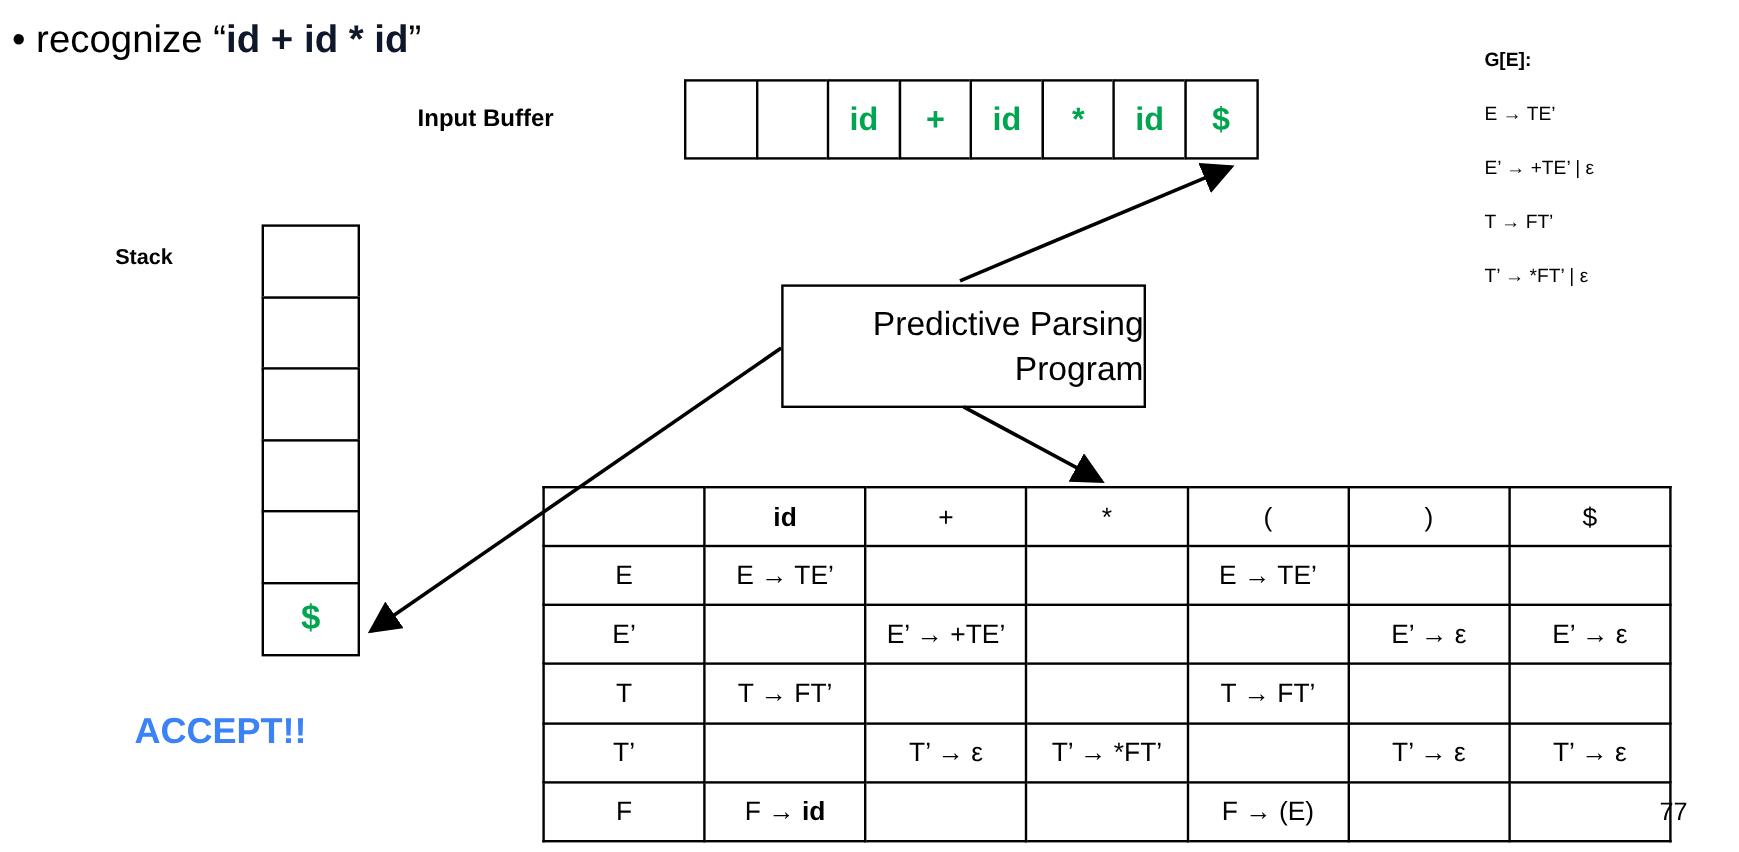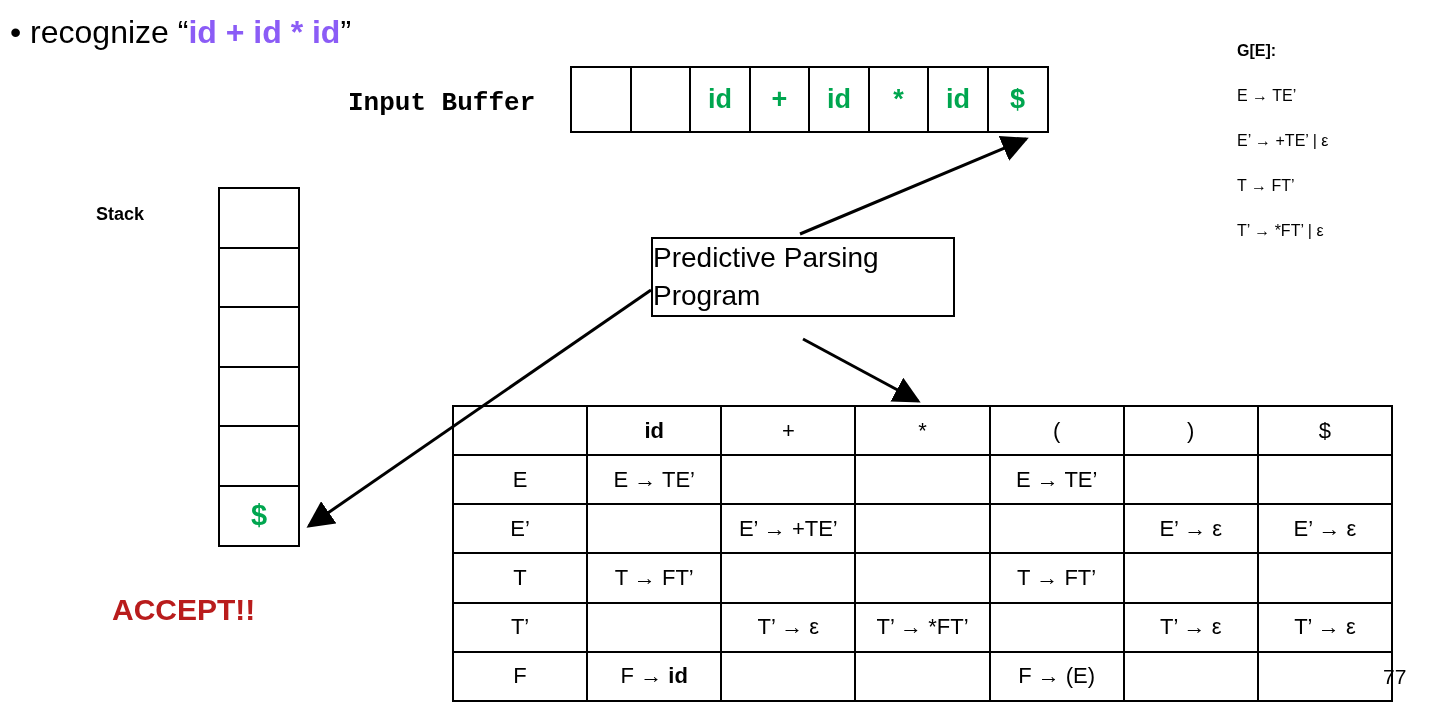--- a/index.html
+++ b/index.html
@@ -14,30 +14,29 @@
     overflow: hidden;
   }
   
   .title {
     position: absolute;
     left: 10px;
     top: 14px;
     font-size: 32px;
     white-space: nowrap;
   }
-  .title .expr { color: #8b5cf6; font-weight: bold; }
+  .title .expr { color: #0f172a; font-weight: bold; }
 
   
   .buffer-label {
     position: absolute;
     left: 348px;
     top: 88px;
-    font-size: 26px;
-    font-weight: bold;
-    font-family: Liberation Mono, monospace;
+    font-size: 20px;
+    font-weight: bold;
   }
   .buffer {
     position: absolute;
     left: 570px;
     top: 66px;
     display: flex;
   }
   .buffer .cell {
     width: 62px;
     height: 67px;
@@ -82,34 +81,34 @@
     background: #fff;
   }
   .stack .cell:first-child { margin-top: 0; }
 
   .accept {
     position: absolute;
     left: 112px;
     top: 593px;
     font-size: 30px;
     font-weight: bold;
-    color: #b91c1c;
+    color: #3b82f6;
   }
 
   
   .program-box {
     position: absolute;
     left: 651px;
     top: 237px;
     width: 304px;
-    height: 80px;
+    height: 103px;
     border: 2.5px solid #000;
     display: flex;
     flex-direction: column;
-    align-items: flex-start;
+    align-items: flex-end;
     justify-content: center;
     font-size: 28px;
     line-height: 1.35;
     text-align: center;
     background: #fff;
     z-index: 2;
   }
 
   
   .grammar {

